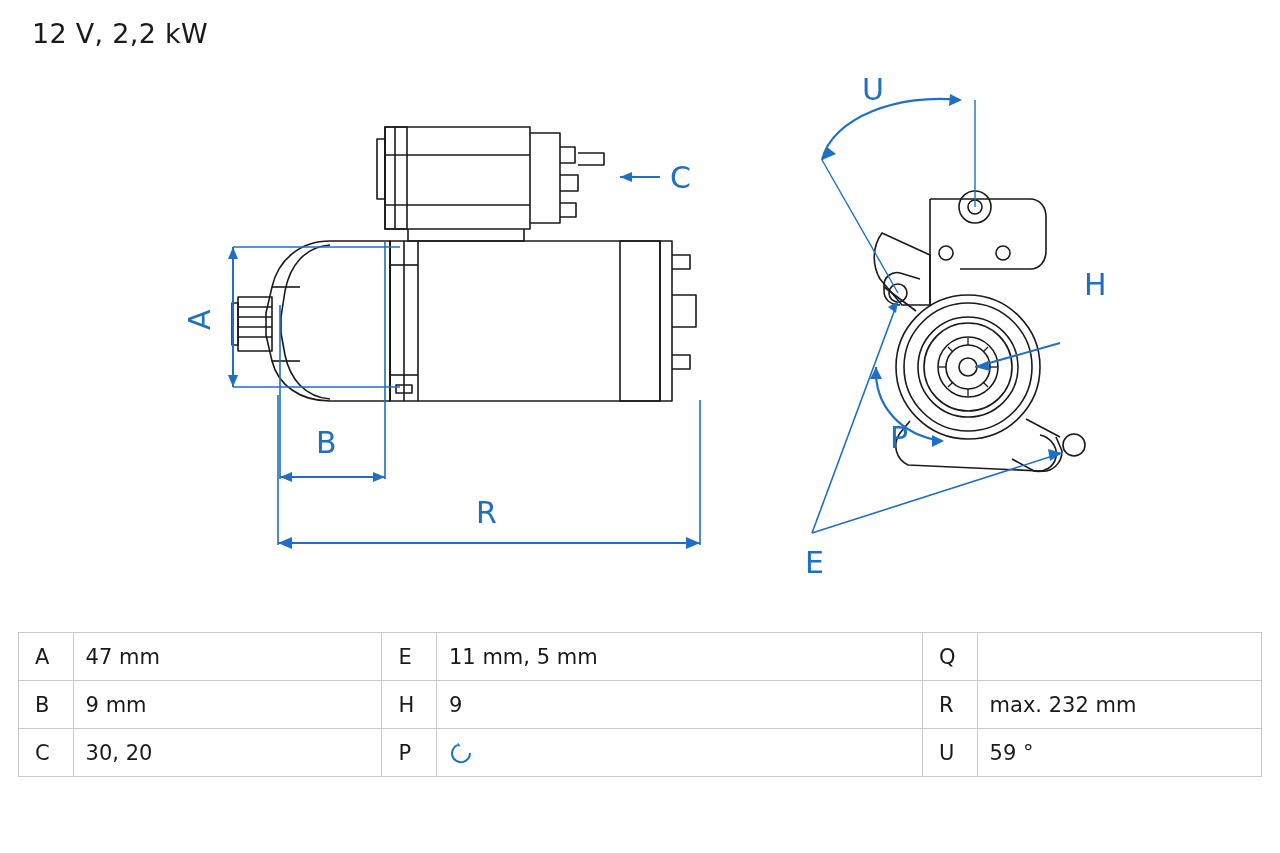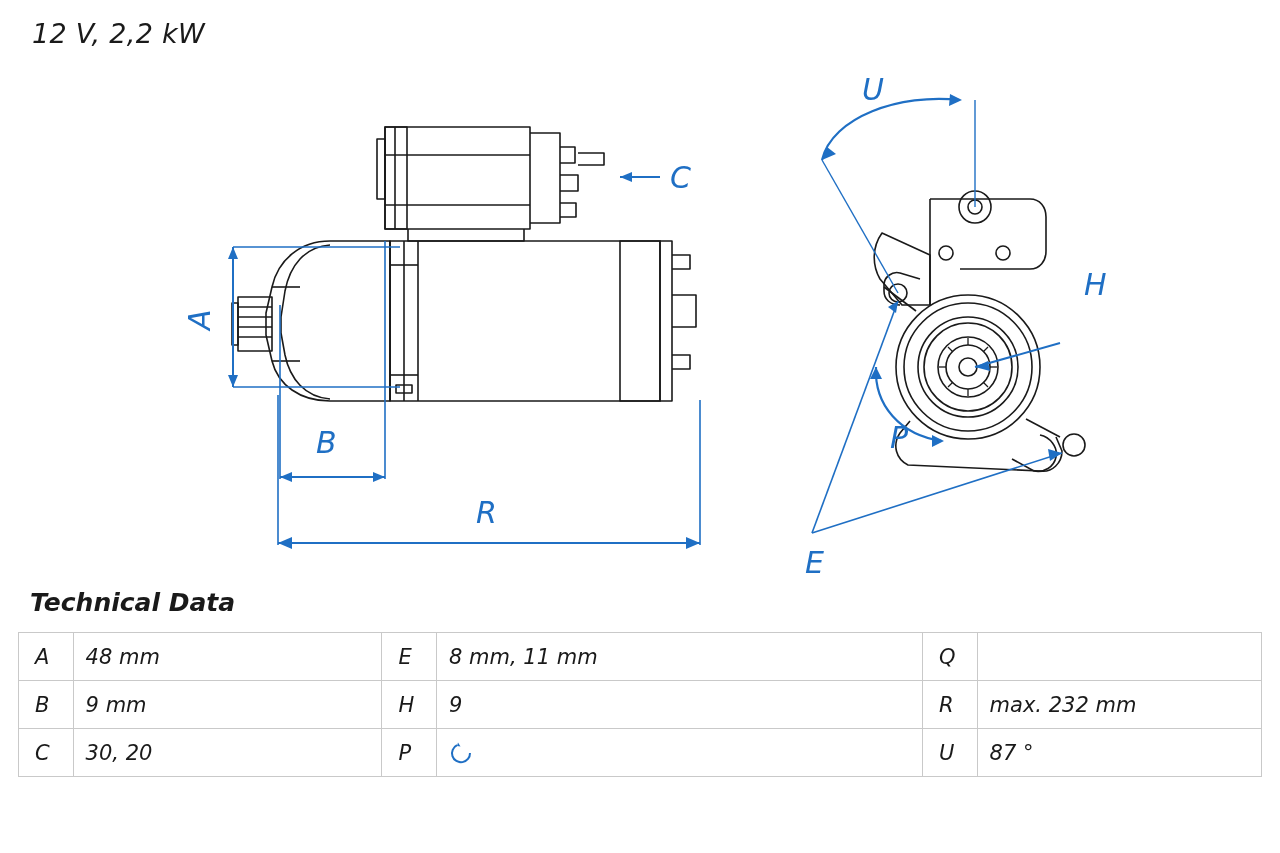--- a/index.html
+++ b/index.html
@@ -12,21 +12,20 @@
     height: 853px;
     font-family: "DejaVu Sans", sans-serif;
     color: #1a1a1a;
     position: relative;
     overflow: hidden;
   }
   .page {
     position: relative;
     width: 1056px;
     height: 853px;
-    font-style: italic;
   }
   .title {
     position: absolute;
     left: 32px;
     top: 18px;
     font-size: 27px;
     color: #1a1a1a;
     letter-spacing: 0.3px;
   }
   .drawing {
@@ -210,29 +209,28 @@
       <text x="316" y="398">B</text>
       <text x="670" y="133">C</text>
       <text x="476" y="468">R</text>
       <text x="862" y="45">U</text>
       <text x="1084" y="240">H</text>
       <text x="890" y="393">P</text>
       <text x="805" y="518">E</text>
     </g>
   </svg>
 
-  <div class="tech-title">Technical Data</div>
 
   <table class="tech">
     <tbody>
       <tr>
         <td class="key">A</td>
-        <td class="val-a">48 mm</td>
+        <td class="val-a">47 mm</td>
         <td class="key">E</td>
-        <td class="val-b">8 mm, 11 mm</td>
+        <td class="val-b">11 mm, 5 mm</td>
         <td class="key">Q</td>
         <td class="val-c"></td>
       </tr>
       <tr>
         <td class="key">B</td>
         <td class="val-a">9 mm</td>
         <td class="key">H</td>
         <td class="val-b">9</td>
         <td class="key">R</td>
         <td class="val-c">max. 232 mm</td>
@@ -243,18 +241,18 @@
         <td class="key">P</td>
         <td class="val-b">
           <span class="rot-icon">
             <svg viewBox="0 0 26 26" width="26" height="26" fill="none" stroke="#1f6fc4" stroke-width="2">
               <path d="M21 13 A9 9 0 1 1 8 5.2"></path>
               <path d="M9 2.5 L8 6 L11.5 6.5 Z" fill="#1f6fc4" stroke="none"></path>
             </svg>
           </span>
         </td>
         <td class="key">U</td>
-        <td class="val-c">87 °</td>
+        <td class="val-c">59 °</td>
       </tr>
     </tbody>
   </table>
 
 </div>
 
 </body></html>

